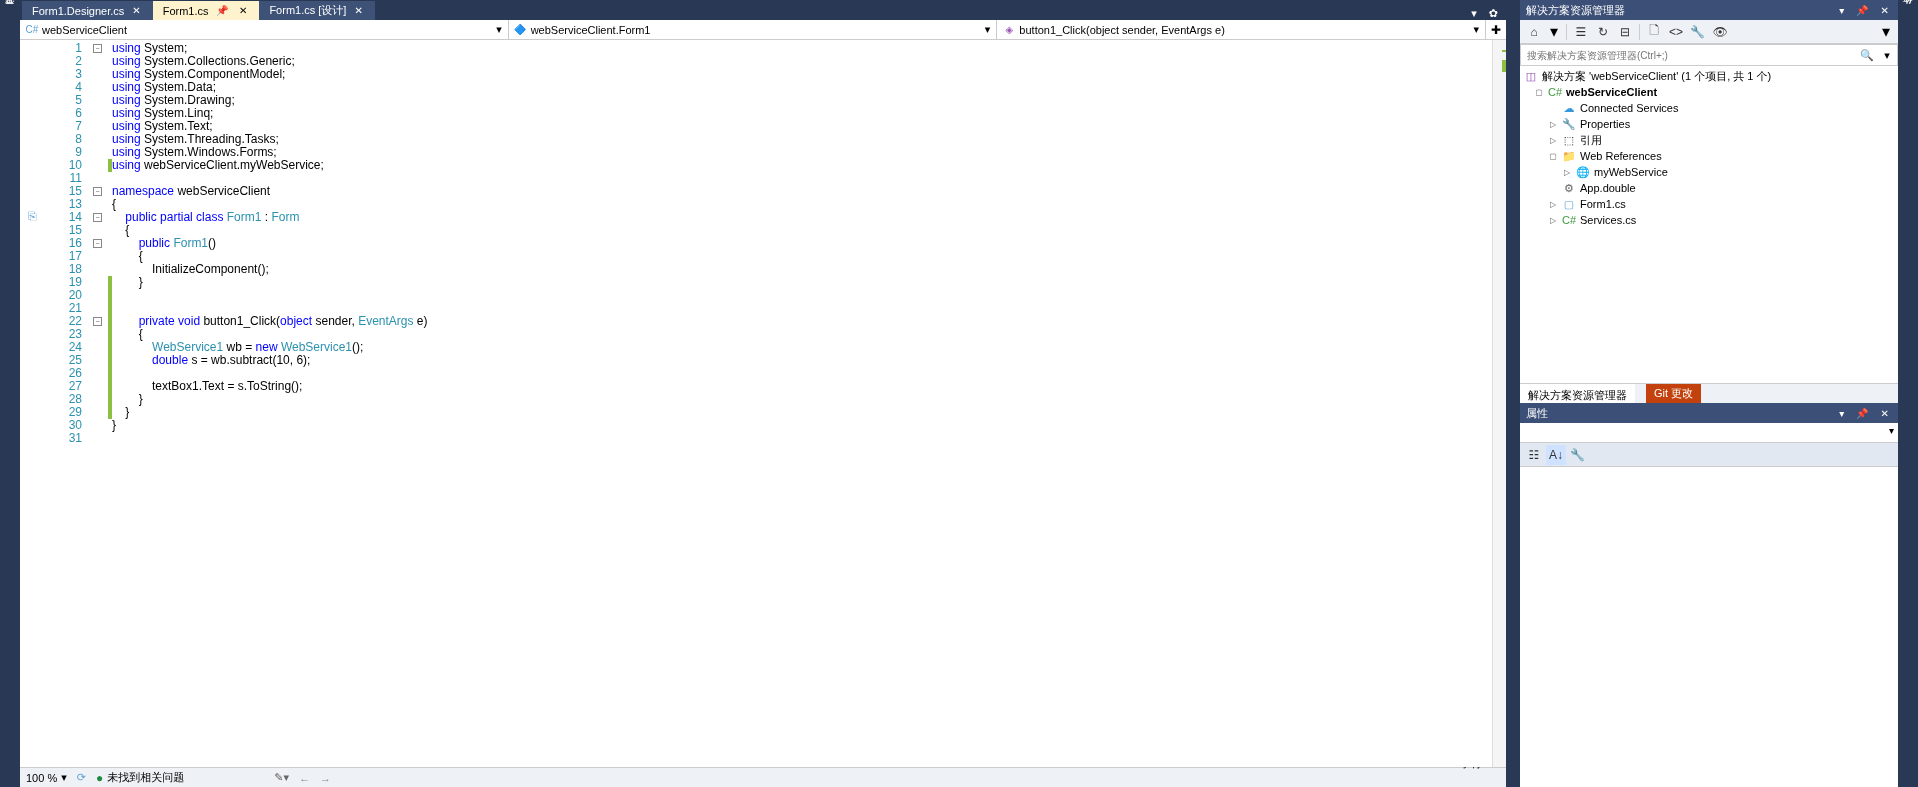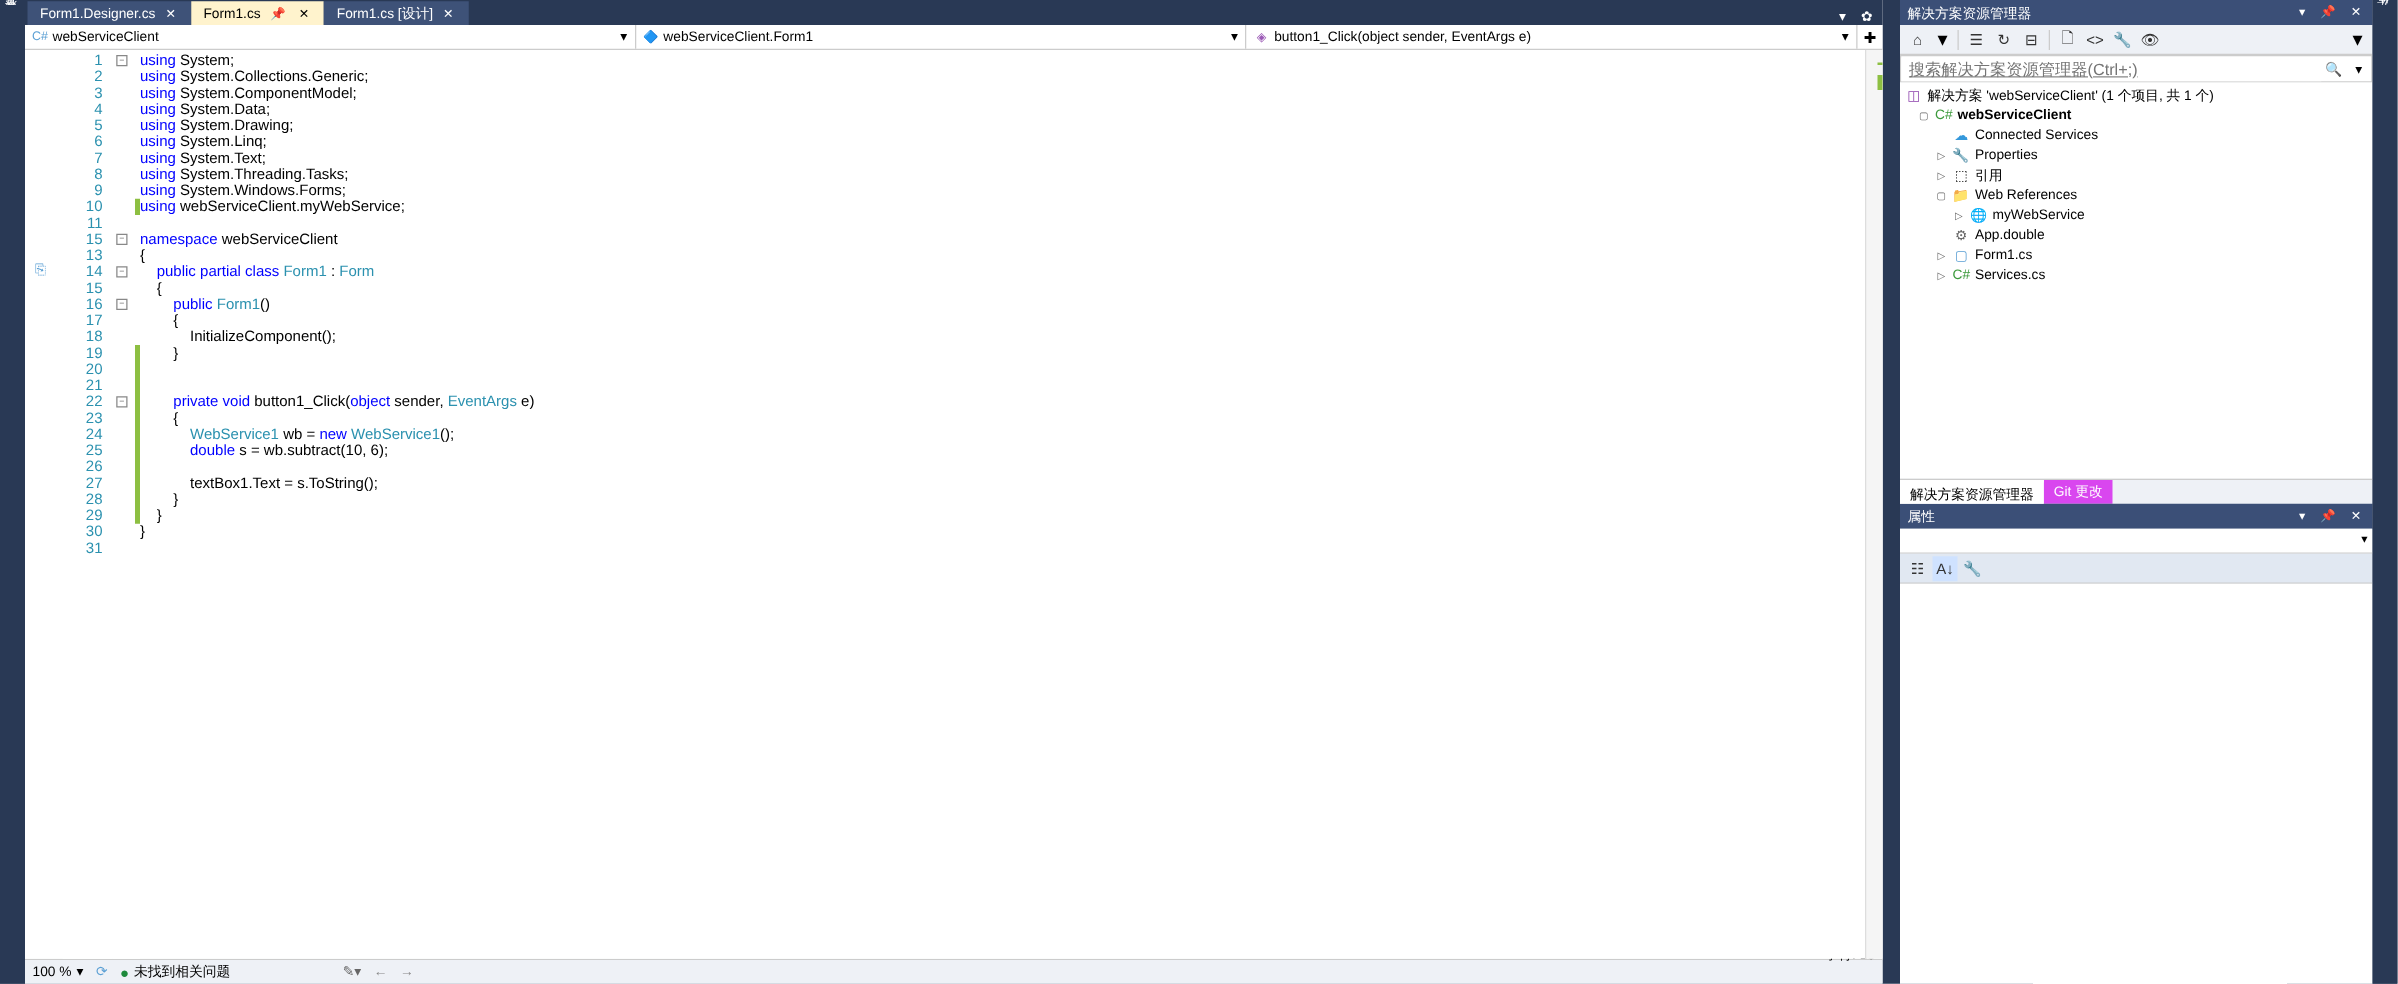--- a/index.html
+++ b/index.html
@@ -47,36 +47,36 @@
 .panel-header { height: 20px; background: #3b4f77; color: #fff; font-size: 11px; display: flex; align-items: center; padding: 0 6px; gap: 6px; }
 .panel-header .title { flex: 1; }
 .panel-ctrl { cursor: pointer; font-size: 10px; padding: 0 3px; }
 
 .toolbar { height: 24px; background: #eef1f6; border-bottom: 1px solid #ccc; display: flex; align-items: center; padding: 0 4px; gap: 2px; }
 .tb-btn { width: 20px; height: 20px; display: flex; align-items: center; justify-content: center; cursor: pointer; font-size: 12px; color: #333; }
 .tb-sep { width: 1px; height: 16px; background: #ccc; margin: 0 2px; }
 .explorer-dd { width: 16px; height: 20px; display: flex; align-items: center; justify-content: center; cursor: pointer; }
 
 .search-box { height: 22px; margin: 0; display: flex; align-items: center; border: 1px solid #ccc; background: #fff; }
-.search-input { flex: 1; border: none; outline: none; font-size: 13px; padding: 2px 6px; color: #888; text-decoration: underline; }
+.search-input { flex: 1; border: none; outline: none; font-size: 10px; padding: 2px 6px; color: #888; }
 .search-icon { width: 20px; text-align: center; font-size: 11px; cursor: pointer; }
 
 .tree { flex: 1; background: #fff; font-size: 11px; padding: 2px 0; overflow: auto; }
 .tree-node { height: 16px; display: flex; align-items: center; gap: 4px; cursor: pointer; padding-left: 4px; }
 .tree-exp { width: 10px; text-align: center; font-size: 8px; color: #666; }
 .tree-icon { width: 14px; text-align: center; font-size: 11px; }
 .bold { font-weight: bold; }
 .ind1 { padding-left: 14px; }
 .ind2 { padding-left: 28px; }
 .ind3 { padding-left: 42px; }
 
 .panel-tabs { height: 20px; background: #eef1f6; display: flex; border-top: 1px solid #ccc; }
 .panel-tab { padding: 2px 8px; font-size: 11px; cursor: pointer; }
 .panel-tab.active { background: #fff; border-top: 2px solid #fff; position: relative; top:0; }
-.panel-tab.inactive { background: #d946ef; color: #fff; }
+.panel-tab.inactive { background: #c2410c; color: #fff; margin-left: 11px; }
 .props-toolbar { height: 24px; background: #e1e8f2; display: flex; align-items: center; padding: 0 4px; gap: 2px; border-bottom: 1px solid #ccc; }
 .props-content { height: 320px; background: #fff; }
 </style>
 </head>
 <body>
 
 <div class="main-container">
   <div class="left-rail">
     <div class="left-rail-item">工具箱</div>
   </div>

